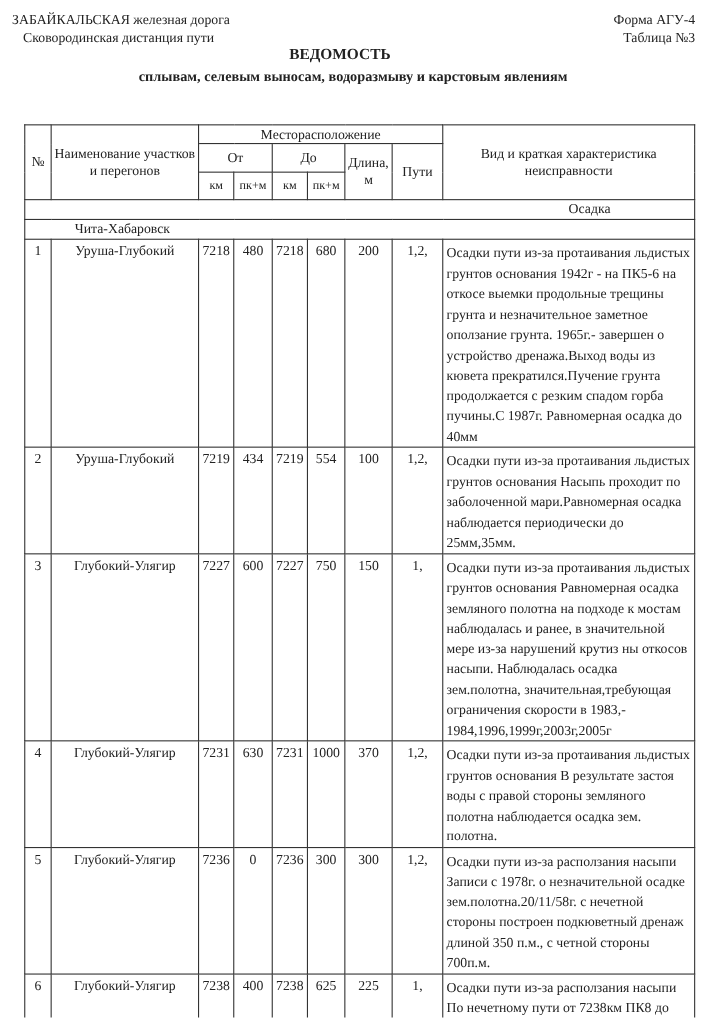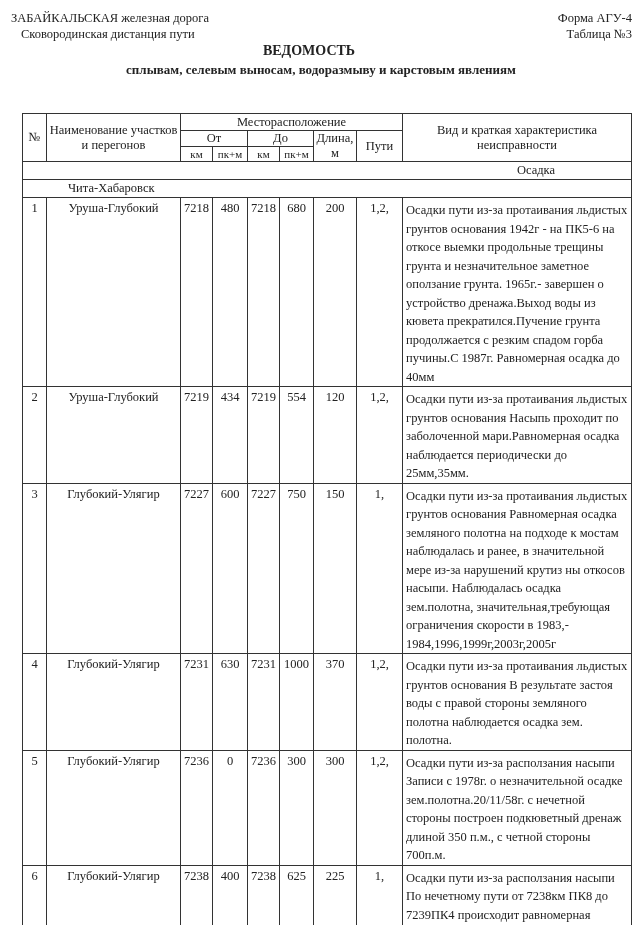--- a/index.html
+++ b/index.html
@@ -60,21 +60,21 @@
   <thead>
     <tr style="height:17px">
       <th class="hc" rowspan="3">№</th>
       <th class="hc" rowspan="3">Наименование участков и перегонов</th>
       <th class="hc" colspan="6">Месторасположение</th>
       <th class="hc" rowspan="3" style="padding:0 20px">Вид и краткая характеристика неисправности</th>
     </tr>
     <tr style="height:16px">
       <th class="hc" colspan="2">От</th>
       <th class="hc" colspan="2">До</th>
-      <th class="hc" rowspan="2" style="padding:0 2px">Длина, м</th>
+      <th class="hc" rowspan="2" style="padding:10px 2px">Длина, м</th>
       <th class="hc" rowspan="2">Пути</th>
     </tr>
     <tr style="height:14px">
       <th class="hc sub">км</th>
       <th class="hc sub">пк+м</th>
       <th class="hc sub">км</th>
       <th class="hc sub">пк+м</th>
     </tr>
   </thead>
   <tbody id="tbody">
@@ -95,21 +95,21 @@
         <td class="cen">1,2,</td>
         <td class="desc">Осадки пути из-за протаивания льдистых грунтов основания 1942г - на ПК5-6 на откосе выемки продольные трещины грунта и незначительное заметное оползание грунта. 1965г.- завершен о устройство дренажа.Выход воды из кювета прекратился.Пучение грунта продолжается с резким спадом горба пучины.С 1987г. Равномерная осадка до 40мм</td>
       </tr>
       <tr style="height: 75px;">
         <td class="cen">2</td>
         <td class="cen">Уруша-Глубокий</td>
         <td class="cen">7219</td>
         <td class="cen">434</td>
         <td class="cen">7219</td>
         <td class="cen">554</td>
-        <td class="cen">120</td>
+        <td class="cen">100</td>
         <td class="cen">1,2,</td>
         <td class="desc">Осадки пути из-за протаивания льдистых грунтов основания Насыпь  проходит по заболоченной мари.Равномерная осадка наблюдается периодически до 25мм,35мм.</td>
       </tr>
       <tr style="height: 155px;">
         <td class="cen">3</td>
         <td class="cen">Глубокий-Улягир</td>
         <td class="cen">7227</td>
         <td class="cen">600</td>
         <td class="cen">7227</td>
         <td class="cen">750</td>

